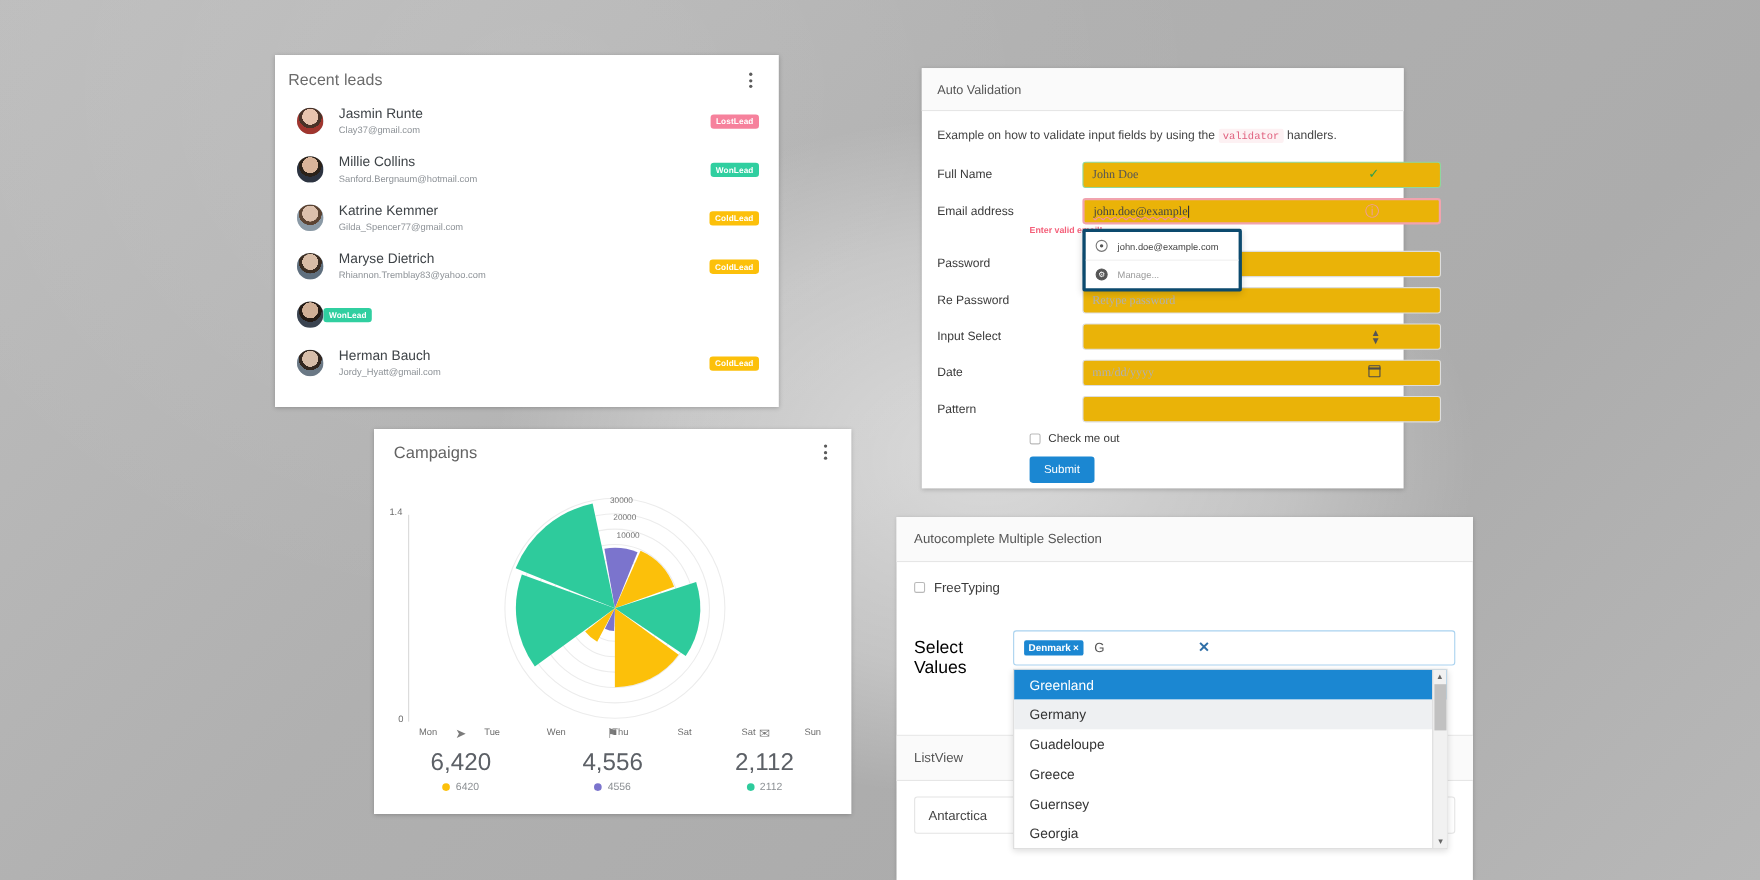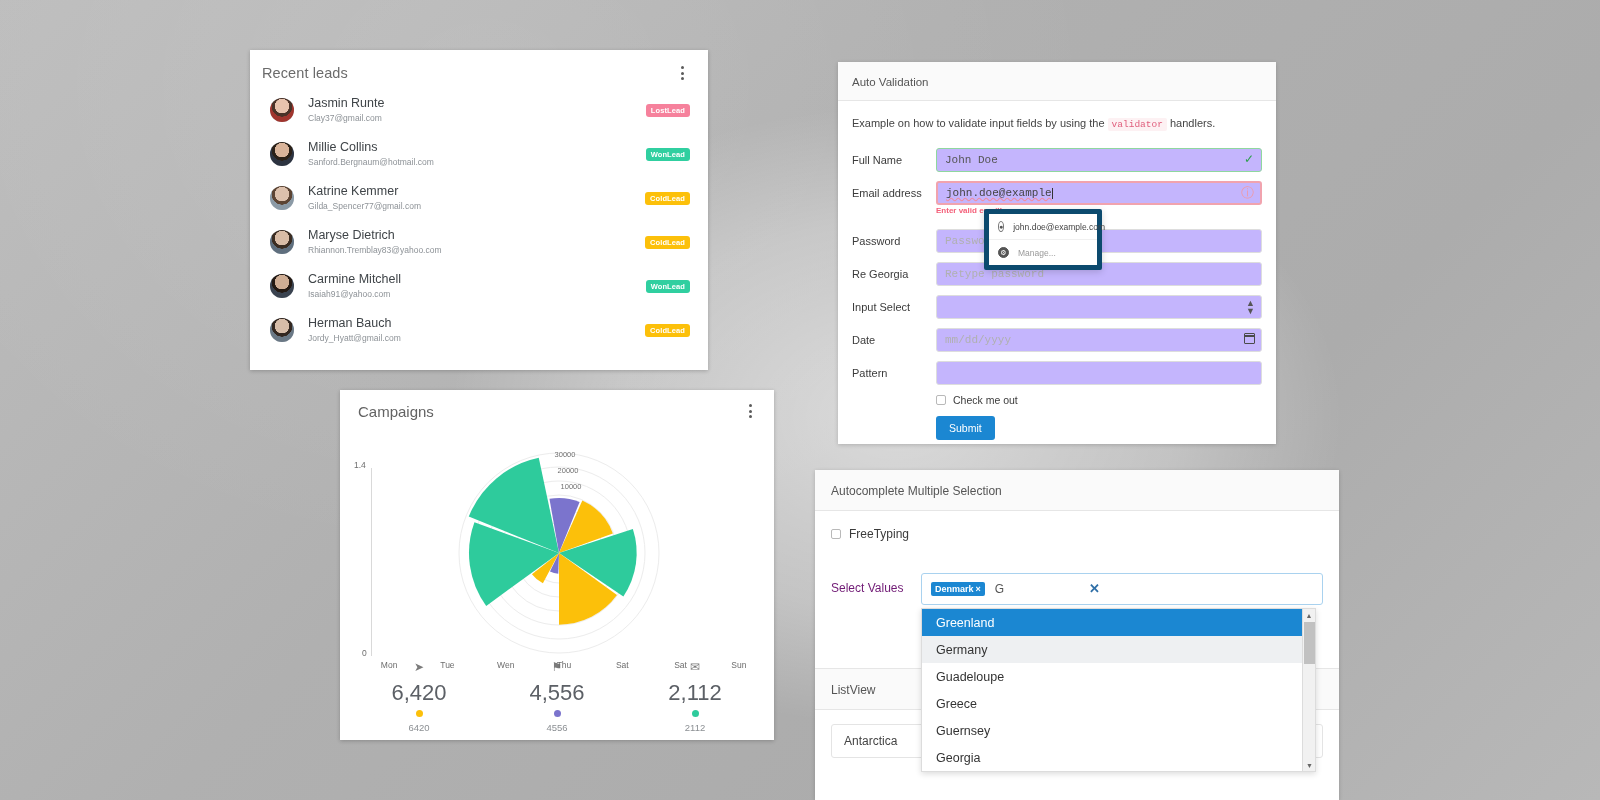--- a/index.html
+++ b/index.html
@@ -59,53 +59,53 @@
   .yaxis-line{ position:absolute; left:31px; top:46px; width:1px; height:188px;
      background:#d9d9d9;}
   .xaxis-ticks{ position:absolute; left:20px; right:6px; top:238px; display:flex;}
   .xaxis-ticks span{ flex:1; text-align:center; font-size:8.5px; color:#6d6d6d;}
   #polar-wrap{ position:absolute; left:110px; top:22px; width:218px; height:218px;}
   #stats{ display:flex; padding:6px 10px 0 10px;}
   .stat{ flex:1; text-align:center;}
   .stat-icon{ font-size:12px; color:#7b7b7b; height:18px; line-height:18px;}
   .stat-num{ font-size:22px; color:#5c6066; line-height:34px; font-weight:400;}
   .stat-leg{ font-size:9.5px; color:#8b8f93; display:flex;align-items:center;
-     justify-content:center; gap:5px;flex-direction:column;}
+     justify-content:center; gap:5px;}
   .dot{ width:7px;height:7px;border-radius:50%; display:inline-block;}
 
   
   #auto-validation{
     left:838px; top:62px; width:438px; height:382px;
     box-shadow:0 1px 4px rgba(0,0,0,.18);
   }
   #av-head{ padding:10px 14px; border-bottom:1px solid #e6e6e6; background:#fafafa;}
   #av-title{ font-size:11.5px; color:#555;}
   #av-body{ padding:16px 14px 10px 14px;}
   #av-desc{ font-size:11px; color:#444; margin-bottom:18px;}
   code.valcode{ background:#fdf1f3; color:#e0607e; font-family:"Liberation Mono", monospace;
      font-size:9.5px; padding:1px 4px; border-radius:2px;}
   .frow{ display:flex; margin-bottom:9px; position:relative;}
   .flabel{ width:84px; font-size:11px; color:#3b3b3b; padding-top:5px; line-height:14px;}
   .fctrl{ flex:1; position:relative;}
   .finput{ width:100%; height:24px; border:1px solid #ddd; border-radius:3px;
-      font-size:11px; color:#555; padding:0 8px; background:#c4b5fd;
-      font-family:Liberation Mono, monospace;}
+      font-size:11px; color:#555; padding:0 8px; background:#eab308;
+      font-family:Liberation Serif, serif;margin-left:48px;}
   .finput::placeholder{ color:#b0b0b0;}
   .finput.ok{ border:1px solid #8fd79f;}
   .finput.err{ border:2px solid #f1a3ae; color:#444;
       text-decoration:underline; text-decoration-color:#f08ca0;
       text-decoration-style:wavy; text-decoration-skip-ink:none;}
   .f-icon{ position:absolute; right:8px; top:4px; font-size:12px;}
   .f-icon.ok{ color:#2e9e4f;}
   .f-icon.err{ color:#ef9aa7; font-size:13px; top:3px;}
   .errtext{ font-size:8px; color:#f4607a; margin-top:1px; font-weight:bold;}
   .caret{ display:inline-block; width:1px; height:11px; background:#333;
      vertical-align:-2px; margin-left:0px;}
-  #autofill-pop{ position:absolute; left:48px; top:28px; width:118px; background:#fff;
-     border:5px solid #0c4a6e; box-shadow:0 2px 7px rgba(0,0,0,.16); z-index:40;
+  #autofill-pop{ position:absolute; left:48px; top:28px; width:145px; background:#fff;
+     border:3px solid #0c4a6e; box-shadow:0 2px 7px rgba(0,0,0,.16); z-index:40;
      border-radius:2px;}
   #autofill-pop .ap-row{ display:flex;align-items:center;gap:9px; padding:7px 9px;
      font-size:8.5px; color:#444;}
   #autofill-pop .ap-row.manage{ color:#9a9a9a; border-top:1px solid #f0f0f0;}
   .ap-glyph{ width:11px;height:11px;border-radius:50%; border:1px solid #777;
      display:flex;align-items:center;justify-content:center;font-size:7px;color:#555;}
   .ap-glyph.solid{ background:#555; border-color:#555; color:#fff;}
   .select-ctrl{ position:relative;}
   .spinner{ position:absolute; right:7px; top:4px; font-size:9px; color:#555;
      line-height:8px; text-align:center;}
@@ -124,21 +124,21 @@
   #autocomplete-panel{
     left:815px; top:470px; width:524px; height:330px;
     box-shadow:0 1px 4px rgba(0,0,0,.18); overflow:hidden;
   }
   #ac-head{ padding:11px 16px; border-bottom:1px solid #e6e6e6; background:#fafafa;}
   #ac-title{ font-size:12px; color:#555;}
   #ac-body{ padding:16px;}
   .ft-row{ display:flex; align-items:center; gap:8px; margin-bottom:32px;}
   .ft-label{ font-size:12px; color:#3b3b3b;}
   .sv-row{ display:flex; align-items:flex-start;}
-  .sv-label{ width:90px; font-size:12px; color:#701a75; padding-top:8px;}
+  .sv-label{ width:90px; font-size:16px; color:#000000; padding-top:8px;}
   .sv-field{ flex:1; position:relative;}
   #tag-input{ border:1px solid #a9d2ef; border-radius:3px; background:#fff;
      height:32px; display:flex; align-items:center; padding:0 9px; gap:10px;}
   .chip{ background:#1b87d2; color:#fff; font-size:9px; font-weight:bold;
      border-radius:2px; padding:2px 4px; display:flex; align-items:center; gap:2px;}
   .chip .x{ font-weight:bold; font-size:9px;}
   .typed{ font-size:12px; color:#555;}
   .clear-x{ position:absolute; right:auto; left:168px; top:8px;
      color:#2f6fa7; font-size:13px; font-weight:bold; cursor:pointer;}
   #ac-dropdown{ position:absolute; left:0; top:35px; width:395px; background:#fff;
@@ -210,24 +210,20 @@
         </div>
         <div class="lead-info">
           <div class="lead-name">Maryse Dietrich</div>
           <div class="lead-mail">Rhiannon.Tremblay83@yahoo.com</div>
         </div>
         <span class="badge cold">ColdLead</span>
       </div>
       <div class="lead-row">
         <div class="avatar">
           <div class="face" style="background:radial-gradient(circle at 50% 34%, #cfae95 0 36%, #241a14 37% 52%, #3a4350 53% 100%)"></div>
-        </div>
-        <div class="lead-info">
-          <div class="lead-name">Carmine Mitchell</div>
-          <div class="lead-mail">Isaiah91@yahoo.com</div>
         </div>
         <span class="badge won">WonLead</span>
       </div>
       <div class="lead-row">
         <div class="avatar">
           <div class="face" style="background:radial-gradient(circle at 50% 34%, #d7bda9 0 36%, #332720 37% 52%, #6a7885 53% 100%)"></div>
         </div>
         <div class="lead-info">
           <div class="lead-name">Herman Bauch</div>
           <div class="lead-mail">Jordy_Hyatt@gmail.com</div>
@@ -359,21 +355,21 @@
     
     <div class="frow" style="margin-top:14px">
       <div class="flabel">Password</div>
       <div class="fctrl">
         <input class="finput" placeholder="Password" style="">
       </div>
     </div>
 
     
     <div class="frow">
-      <div class="flabel">Re Georgia</div>
+      <div class="flabel">Re Password</div>
       <div class="fctrl">
         <input class="finput" placeholder="Retype password" style="">
       </div>
     </div>
 
     
     <div class="frow">
       <div class="flabel">Input Select</div>
       <div class="fctrl select-ctrl">
         <input class="finput" style="">

